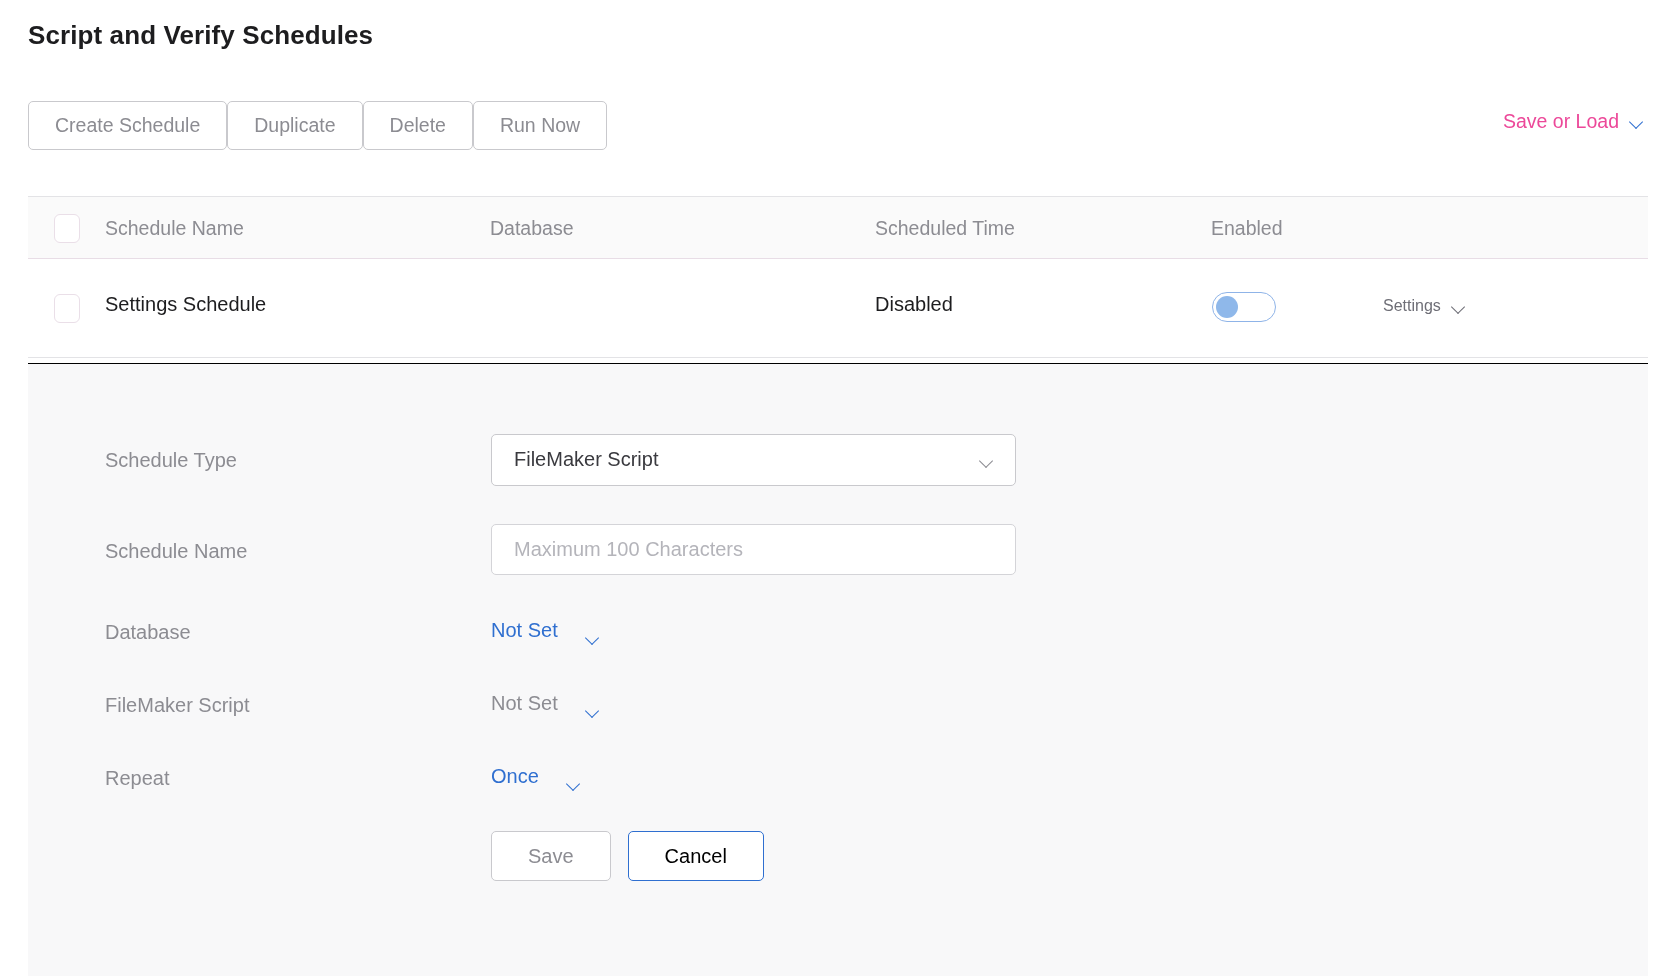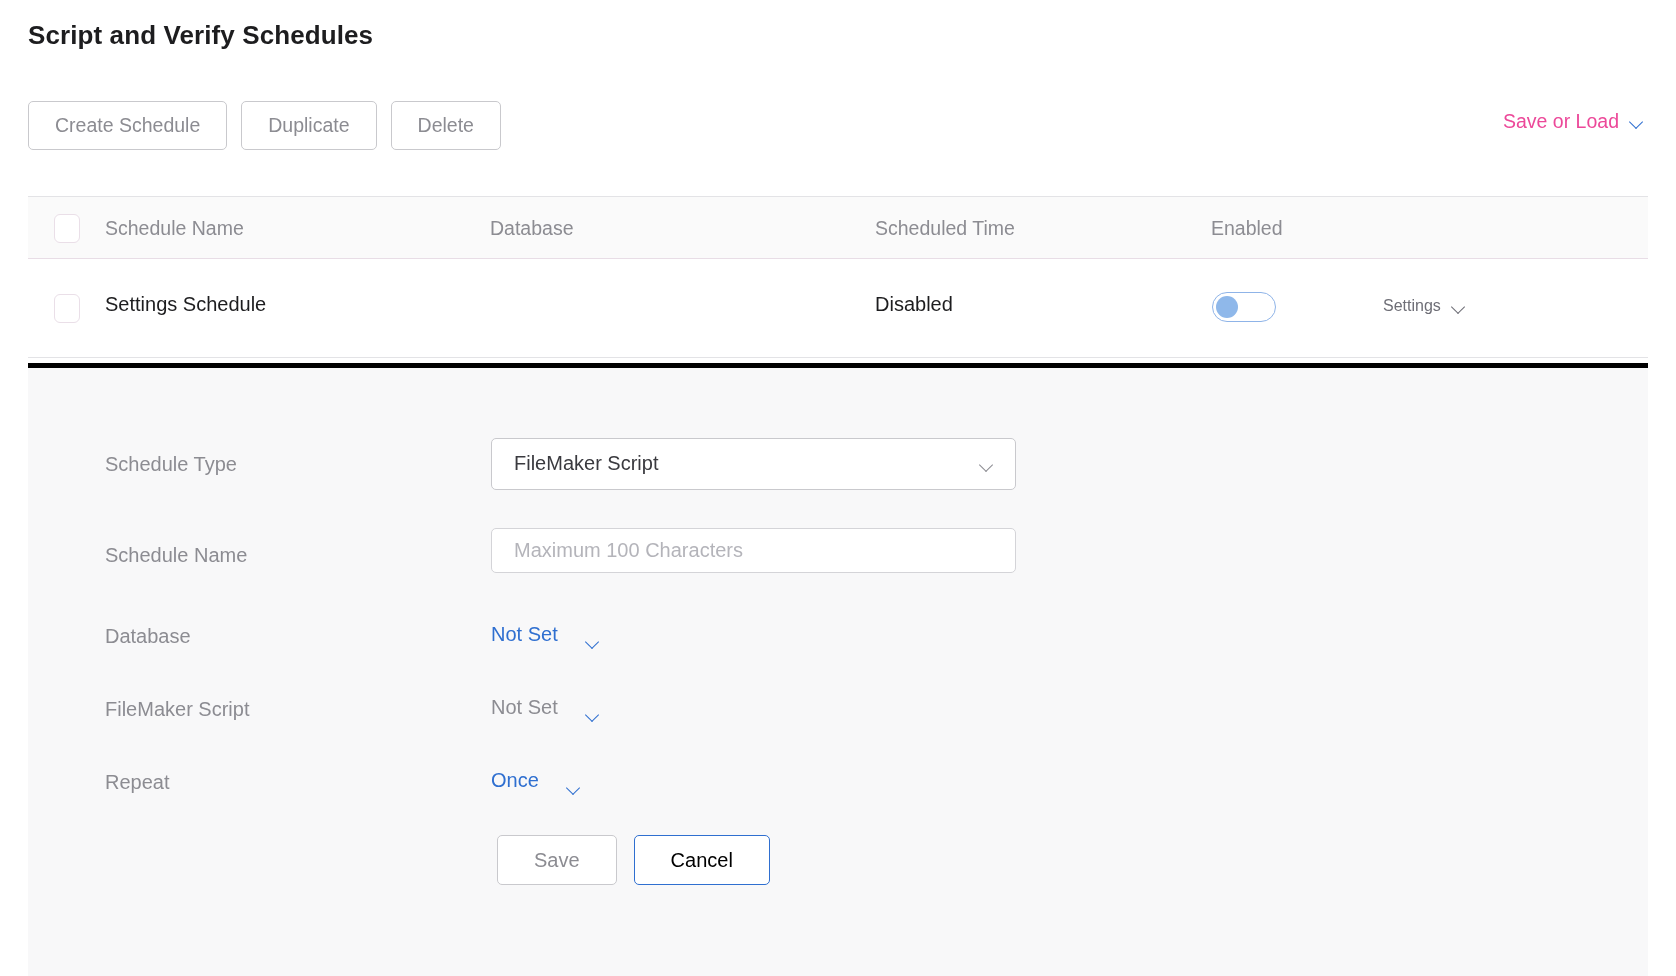--- a/index.html
+++ b/index.html
@@ -32,21 +32,20 @@
   }
 
   
   .toolbar {
     position: absolute;
     left: 28px;
     top: 98px;
     height: 55px;
     display: flex;
     align-items: center;
-    gap: 14px;
   }
   .tbtn {
     height: 49px;
     padding: 0 26px;
     background: #ffffff;
     border: 1px solid #c9c9cd;
     border-radius: 5px;
     color: #8c8c92;
     font-size: 19.5px;
     font-family: "Liberation Sans", sans-serif;
@@ -175,21 +174,21 @@
   }
 
   
   .detail {
     position: absolute;
     left: 28px;
     top: 363px;
     width: 1620px;
     height: 613px;
     background: #f8f8f9;
-    border-top: 5px solid #000000;
+    border-top: 1px solid #000000;
   }
 
   .frow {
     position: absolute;
     left: 0;
     width: 100%;
     height: 0;
   }
   .flabel {
     position: absolute;
@@ -219,21 +218,21 @@
     white-space: nowrap;
   }
   .select .chev {
     position: absolute;
     right: 21px; top: 21px;
   }
 
   .textinput {
     position: relative;
     width: 525px;
-    height: 45px;
+    height: 51px;
     background: #ffffff;
     border: 1px solid #d4d4d8;
     border-radius: 5px;
   }
   .textinput input {
     position: absolute;
     left: 0; top: 0;
     width: 100%; height: 100%;
     border: 0; outline: none; background: transparent;
     padding: 0 22px;
@@ -267,34 +266,35 @@
     height: 50px;
     padding: 0 36px;
     border-radius: 5px;
     font-size: 20px;
     line-height: 48px;
     font-family: "Liberation Sans", sans-serif;
     background: #ffffff;
     cursor: pointer;
     white-space: nowrap;
   }
-  .abtn.secondary { border: 1px solid #c9c9cd; color: #8c8c92; margin-left: 6px; }
+  .abtn.secondary { border: 1px solid #c9c9cd; color: #8c8c92; }
   .abtn.primary   { border: 1.6px solid #2f6fd0; color: #000000; }
 </style>
 </head>
 <body>
 
 <div class="page">
 
   <div class="page-title">Script and Verify Schedules</div>
 
   <div class="toolbar">
     <button class="tbtn">Create Schedule</button>
     <button class="tbtn">Duplicate</button>
     <button class="tbtn">Delete</button>
+    <button class="tbtn">Run Now</button>
   </div>
 
   <div class="save-or-load">
     <span>Save or Load</span>
     <span class="chev blue"></span>
   </div>
 
   <div class="table">
 
     <div class="thead">

